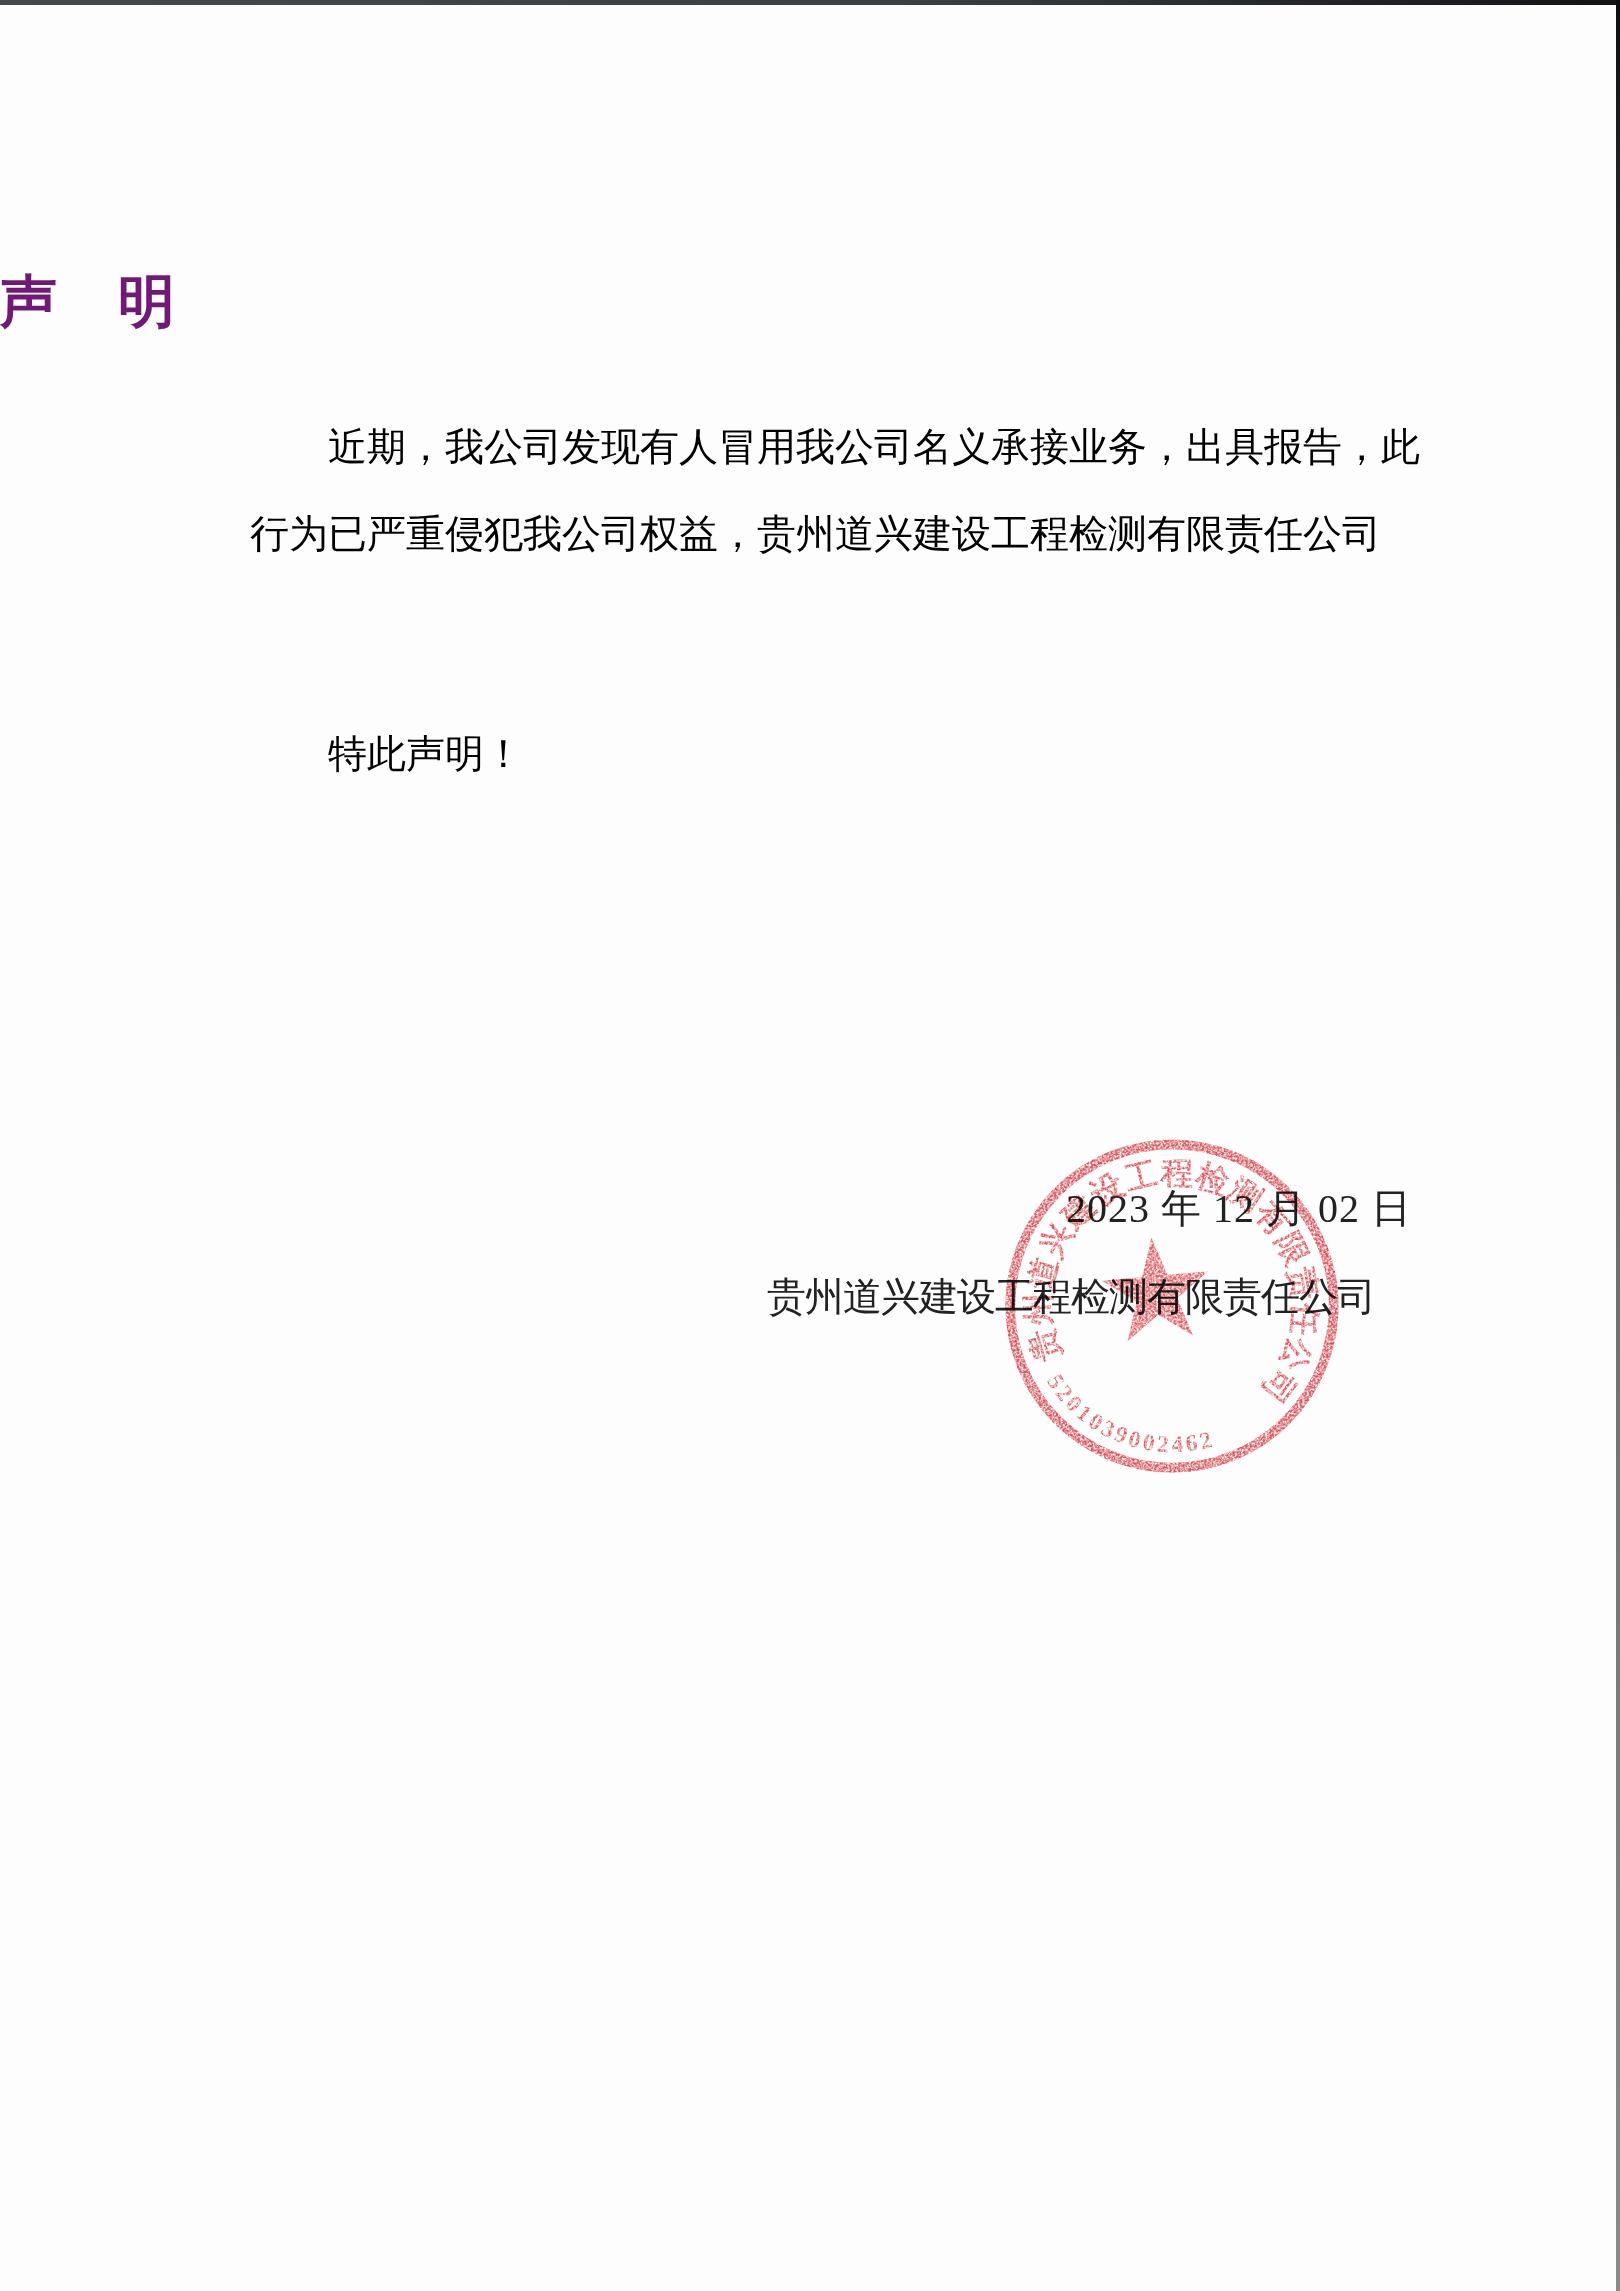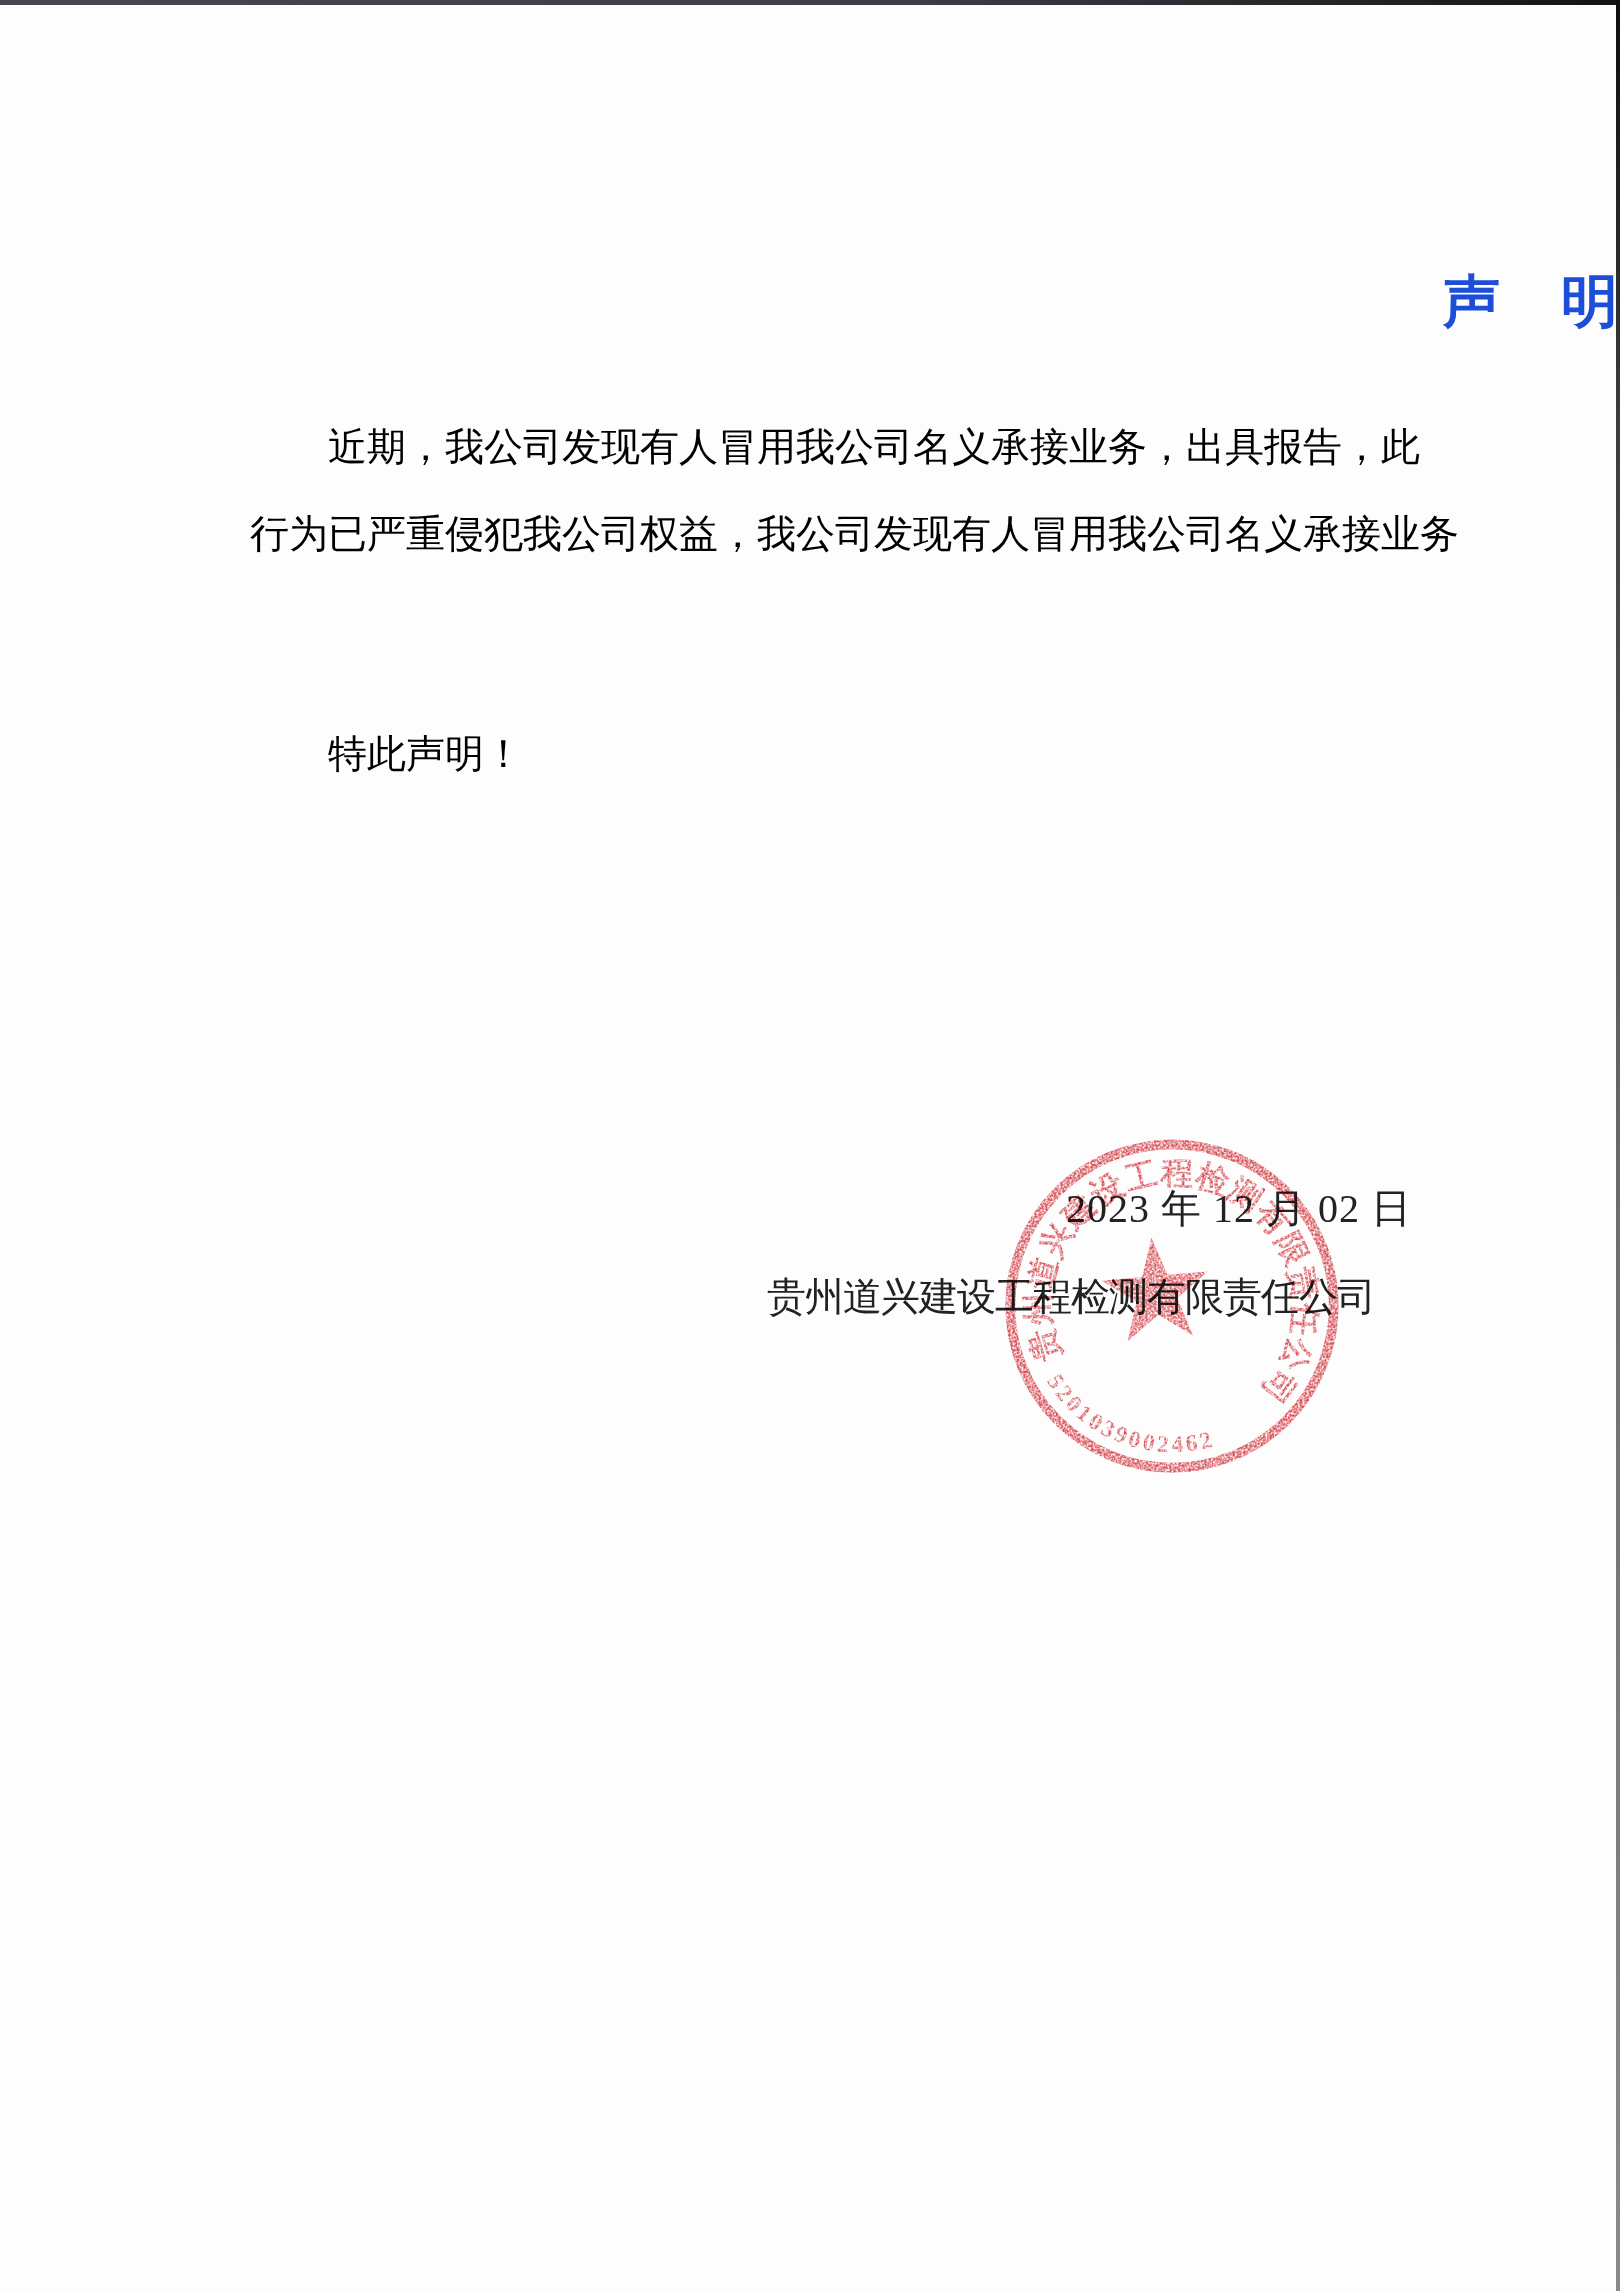--- a/index.html
+++ b/index.html
@@ -15,23 +15,23 @@
   .scan-top{
     position:absolute;left:0;top:0;width:100%;height:4.9px;
     background:linear-gradient(to right,#45494e 0%,#3c4045 55%,#121315 100%);
   }
   .scan-right{
     position:absolute;top:0;right:0;width:3.9px;height:100%;
     background:linear-gradient(to bottom,#0d0e10 0%,#3c3c3c 18%,#6f6f6f 55%,#8a8a8a 100%);
   }
   .title{
     position:absolute;top:269px;left:0;width:100%;
-    text-align:right;
+    text-align:left;
     font-size:57px;font-weight:bold;line-height:1.15;
-    letter-spacing:2px;color:#1d4ed8;
+    letter-spacing:2px;color:#701a75;
     white-space:pre;
   }
   .body-line{
     position:absolute;left:250px;
     font-size:39px;line-height:1.2;letter-spacing:0px;
     white-space:nowrap;color:#000000;
   }
   .body-line.indent{text-indent:2em;}
   .l1{top:424px;}
   .l2{top:511px;}
@@ -60,21 +60,21 @@
 <body>
 
 <div class="page">
 
   <div class="scan-top"></div>
   <div class="scan-right"></div>
 
   <div class="title">声　明</div>
 
   <div class="body-line l1 indent">近期，我公司发现有人冒用我公司名义承接业务，出具报告，此</div>
-  <div class="body-line l2">行为已严重侵犯我公司权益，我公司发现有人冒用我公司名义承接业务</div>
+  <div class="body-line l2">行为已严重侵犯我公司权益，贵州道兴建设工程检测有限责任公司</div>
   <div class="body-line l5 indent">特此声明！</div>
 
   <div class="sign-date">2023 年 12 月 02 日</div>
   <div class="sign-company">贵州道兴建设工程检测有限责任公司</div>
 
   <svg class="seal" viewBox="0 0 400 400" xmlns="http://www.w3.org/2000/svg">
     <defs>
       <filter id="stampTex" x="-15%" y="-15%" width="130%" height="130%">
         <feTurbulence type="fractalNoise" baseFrequency="0.45" numOctaves="2" seed="7" result="noise"></feTurbulence>
         <feColorMatrix in="noise" type="matrix" values="0 0 0 0 0  0 0 0 0 0  0 0 0 0 0  0 0 0 2.1 -0.45" result="mask"></feColorMatrix>

